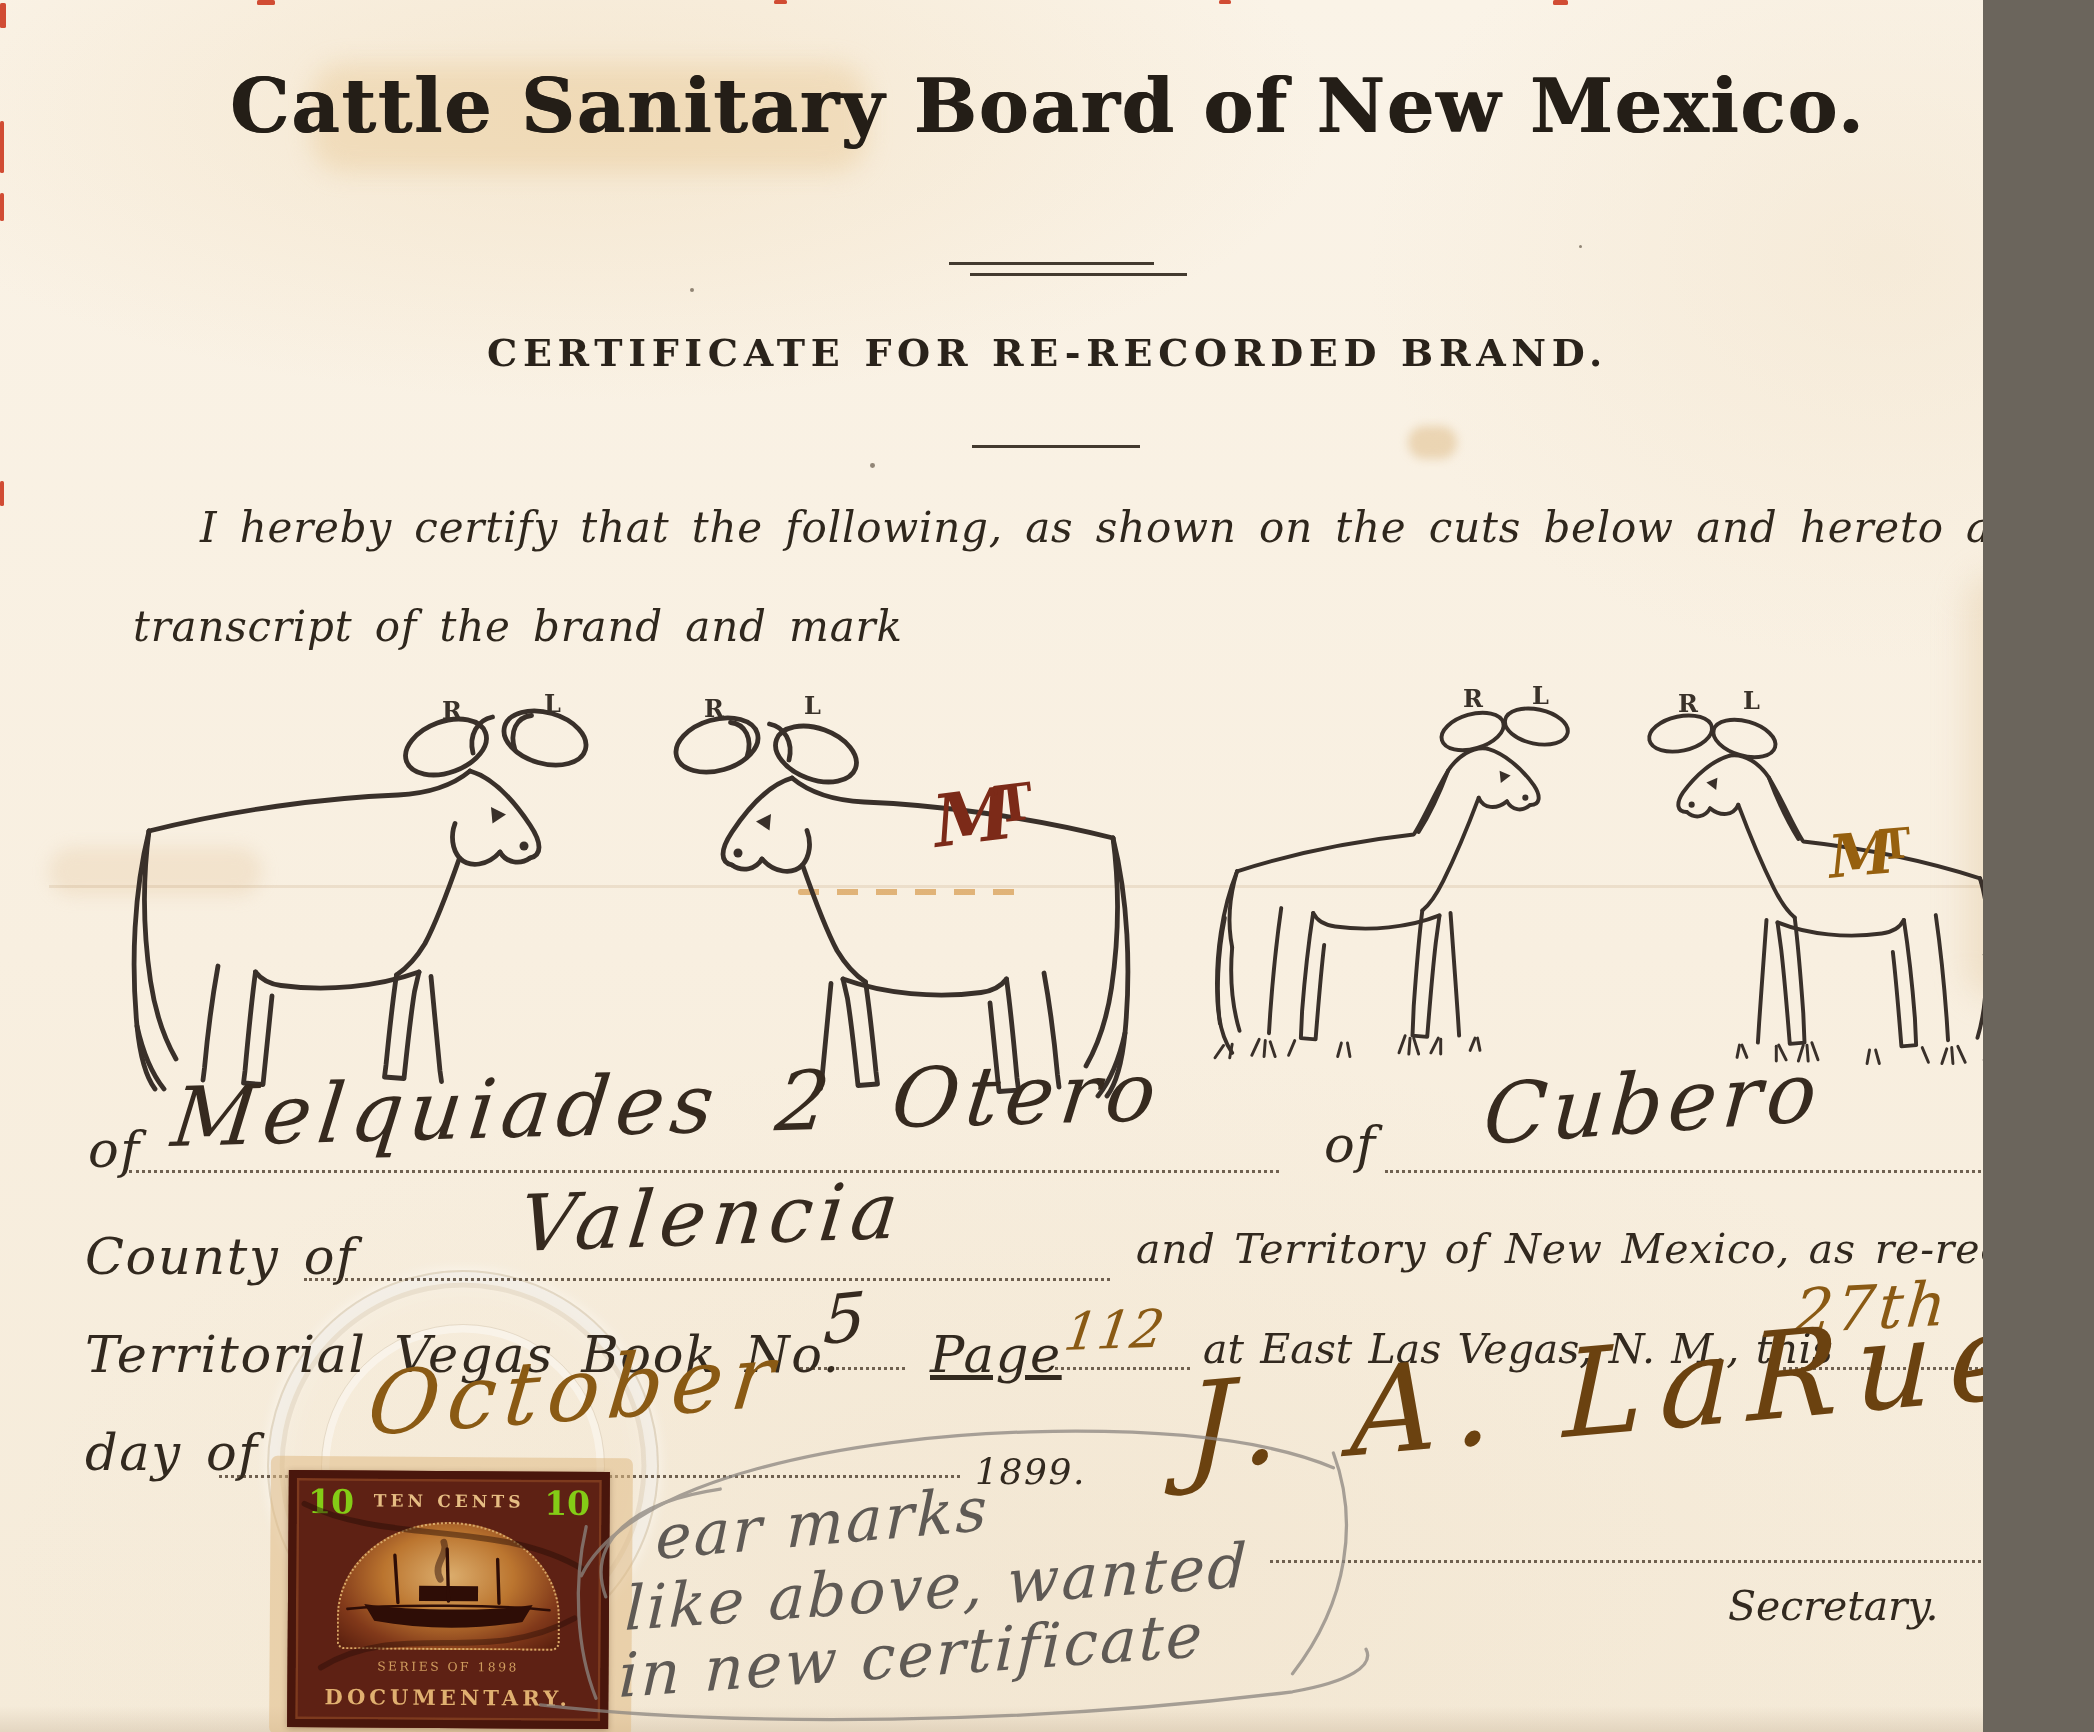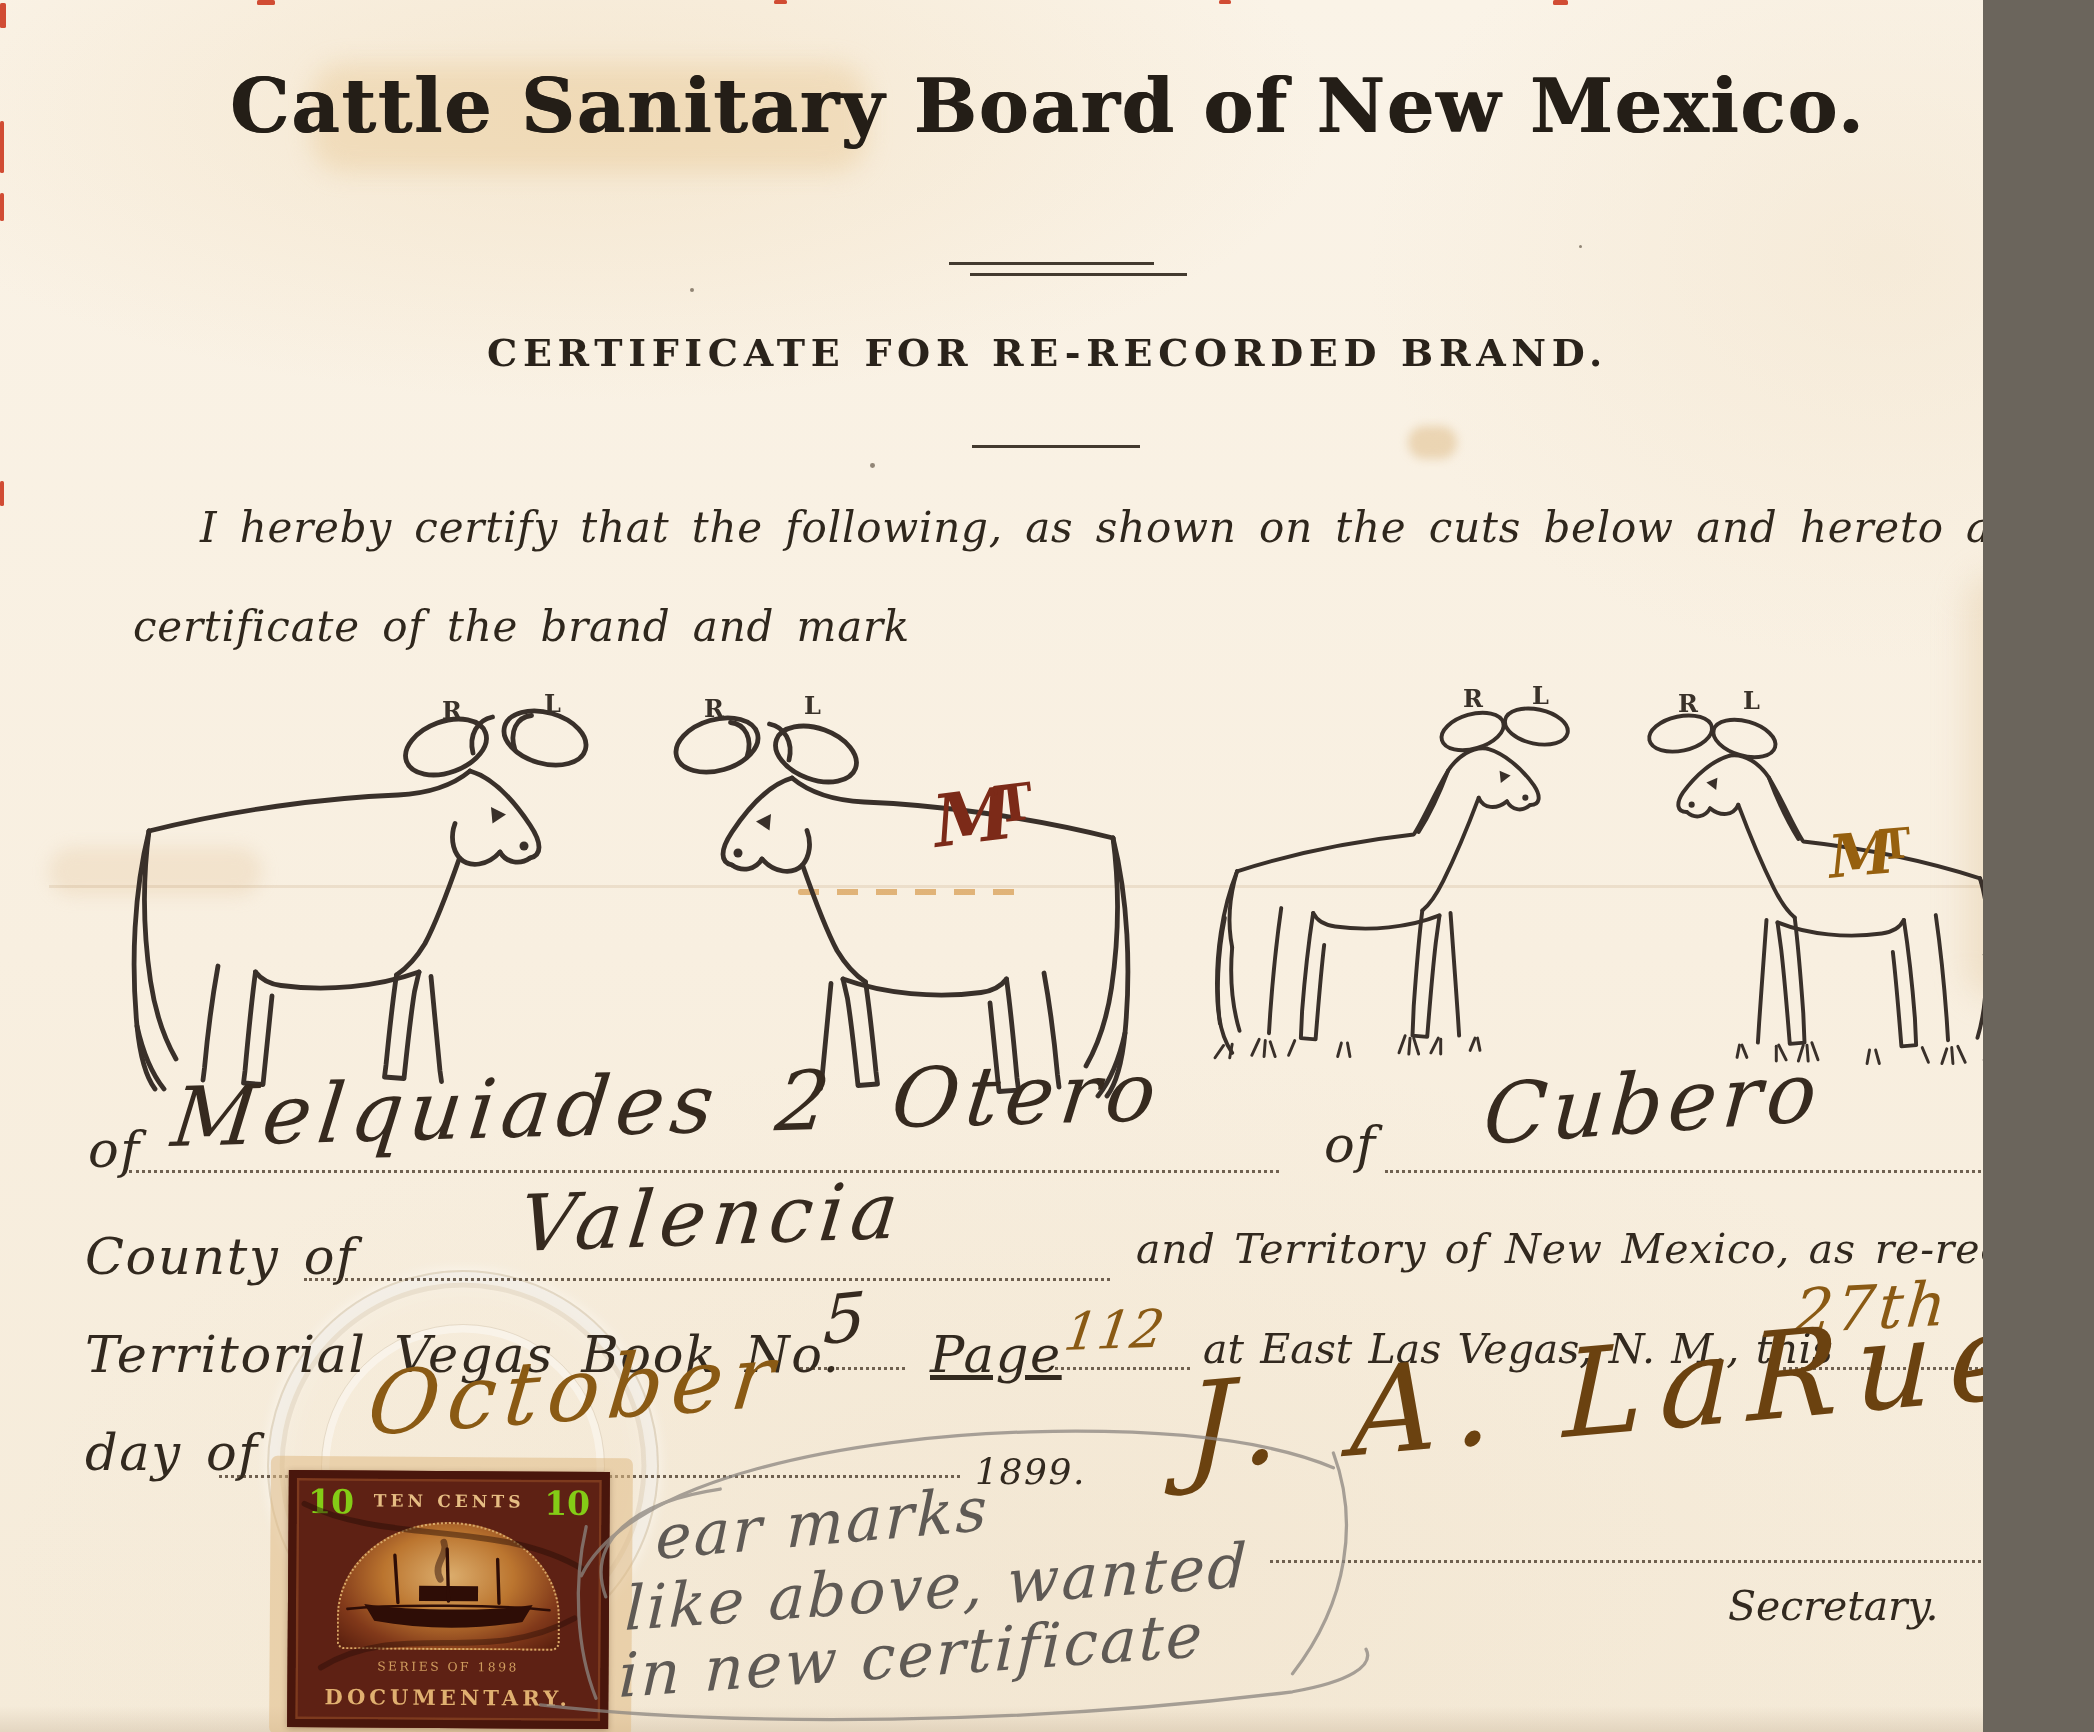--- a/index.html
+++ b/index.html
@@ -150,21 +150,21 @@
   <div class="red-tick" style="left:1219px;top:0;width:11.5px;height:4.1px;"></div>
   <div class="red-tick" style="left:1553px;top:0;width:14.7px;height:4.9px;"></div>
 
   <div class="abs title">Cattle Sanitary Board of New Mexico.</div>
   <div class="rule" style="left:949px;top:262px;width:205px;"></div>
   <div class="rule" style="left:970px;top:273px;width:217px;"></div>
   <div class="abs heading">CERTIFICATE FOR RE-RECORDED BRAND.</div>
   <div class="rule" style="left:972px;top:445px;width:168px;"></div>
 
   <div class="abs para" style="left:200px;top:507px;">I hereby certify that the following, as shown on the cuts below and hereto annexed, is a</div>
-  <div class="abs para" style="left:133px;top:606px;">certificate of the brand and mark</div>
+  <div class="abs para" style="left:133px;top:606px;">transcript of the brand and mark</div>
 
   <div class="fig" style="left:98px;top:702px;width:540px;height:390px;">
     <svg viewBox="0 0 360 260">
         <use href="#cowSym"></use>
       </svg>
   </div>
   <div class="fig flip" style="left:624px;top:709px;width:540px;height:390px;">
     <svg viewBox="0 0 360 260">
         <use href="#cowSym"></use>
       </svg>

